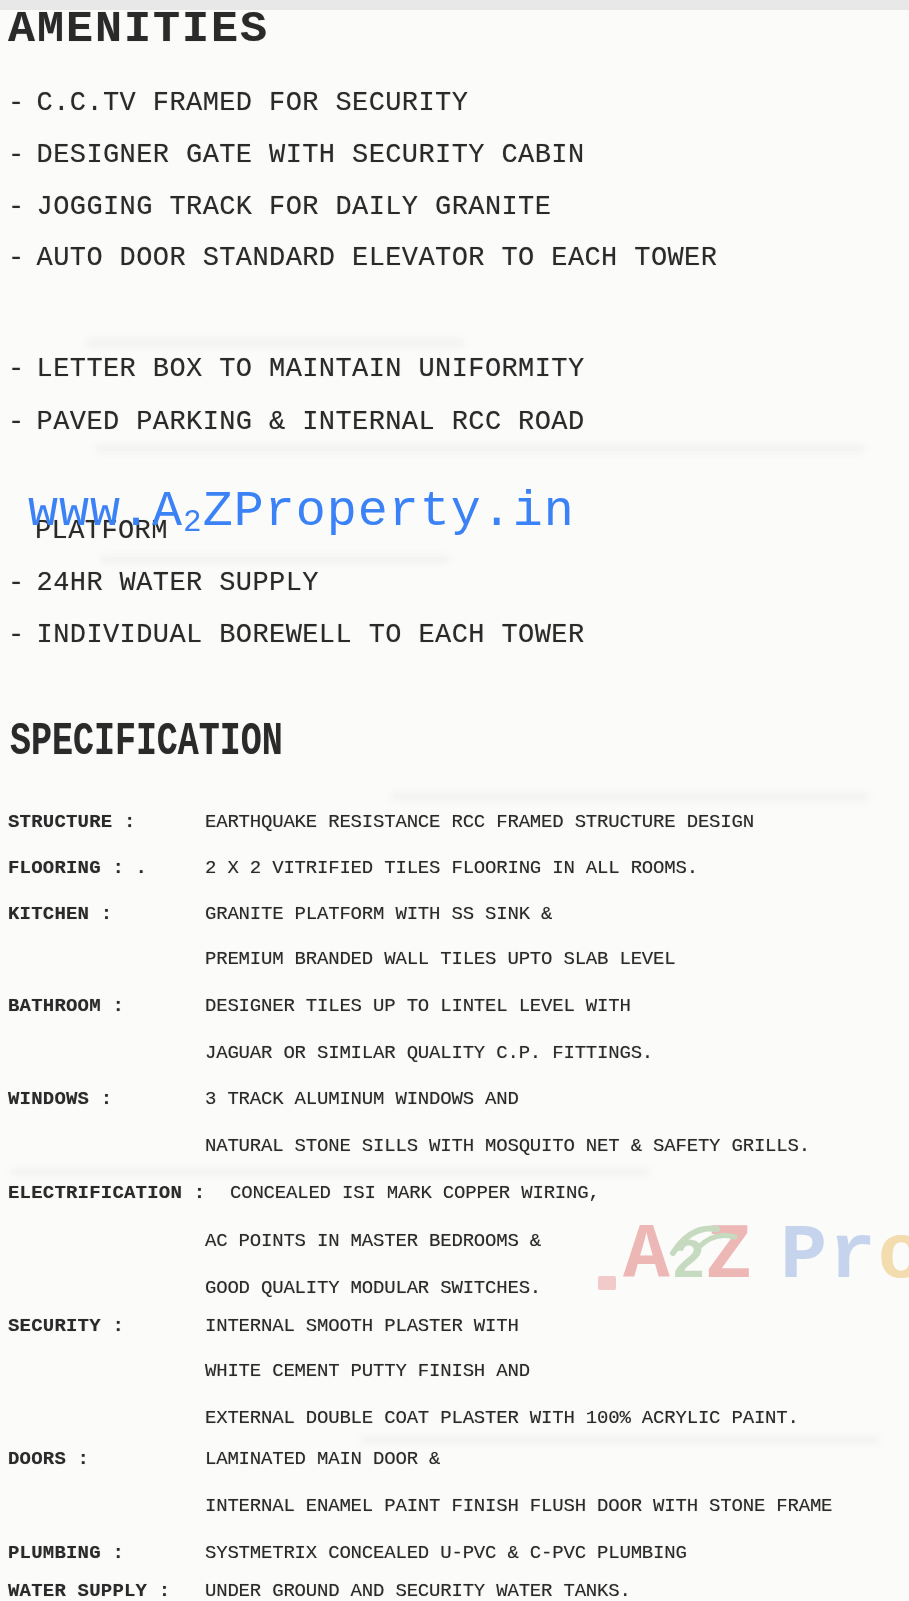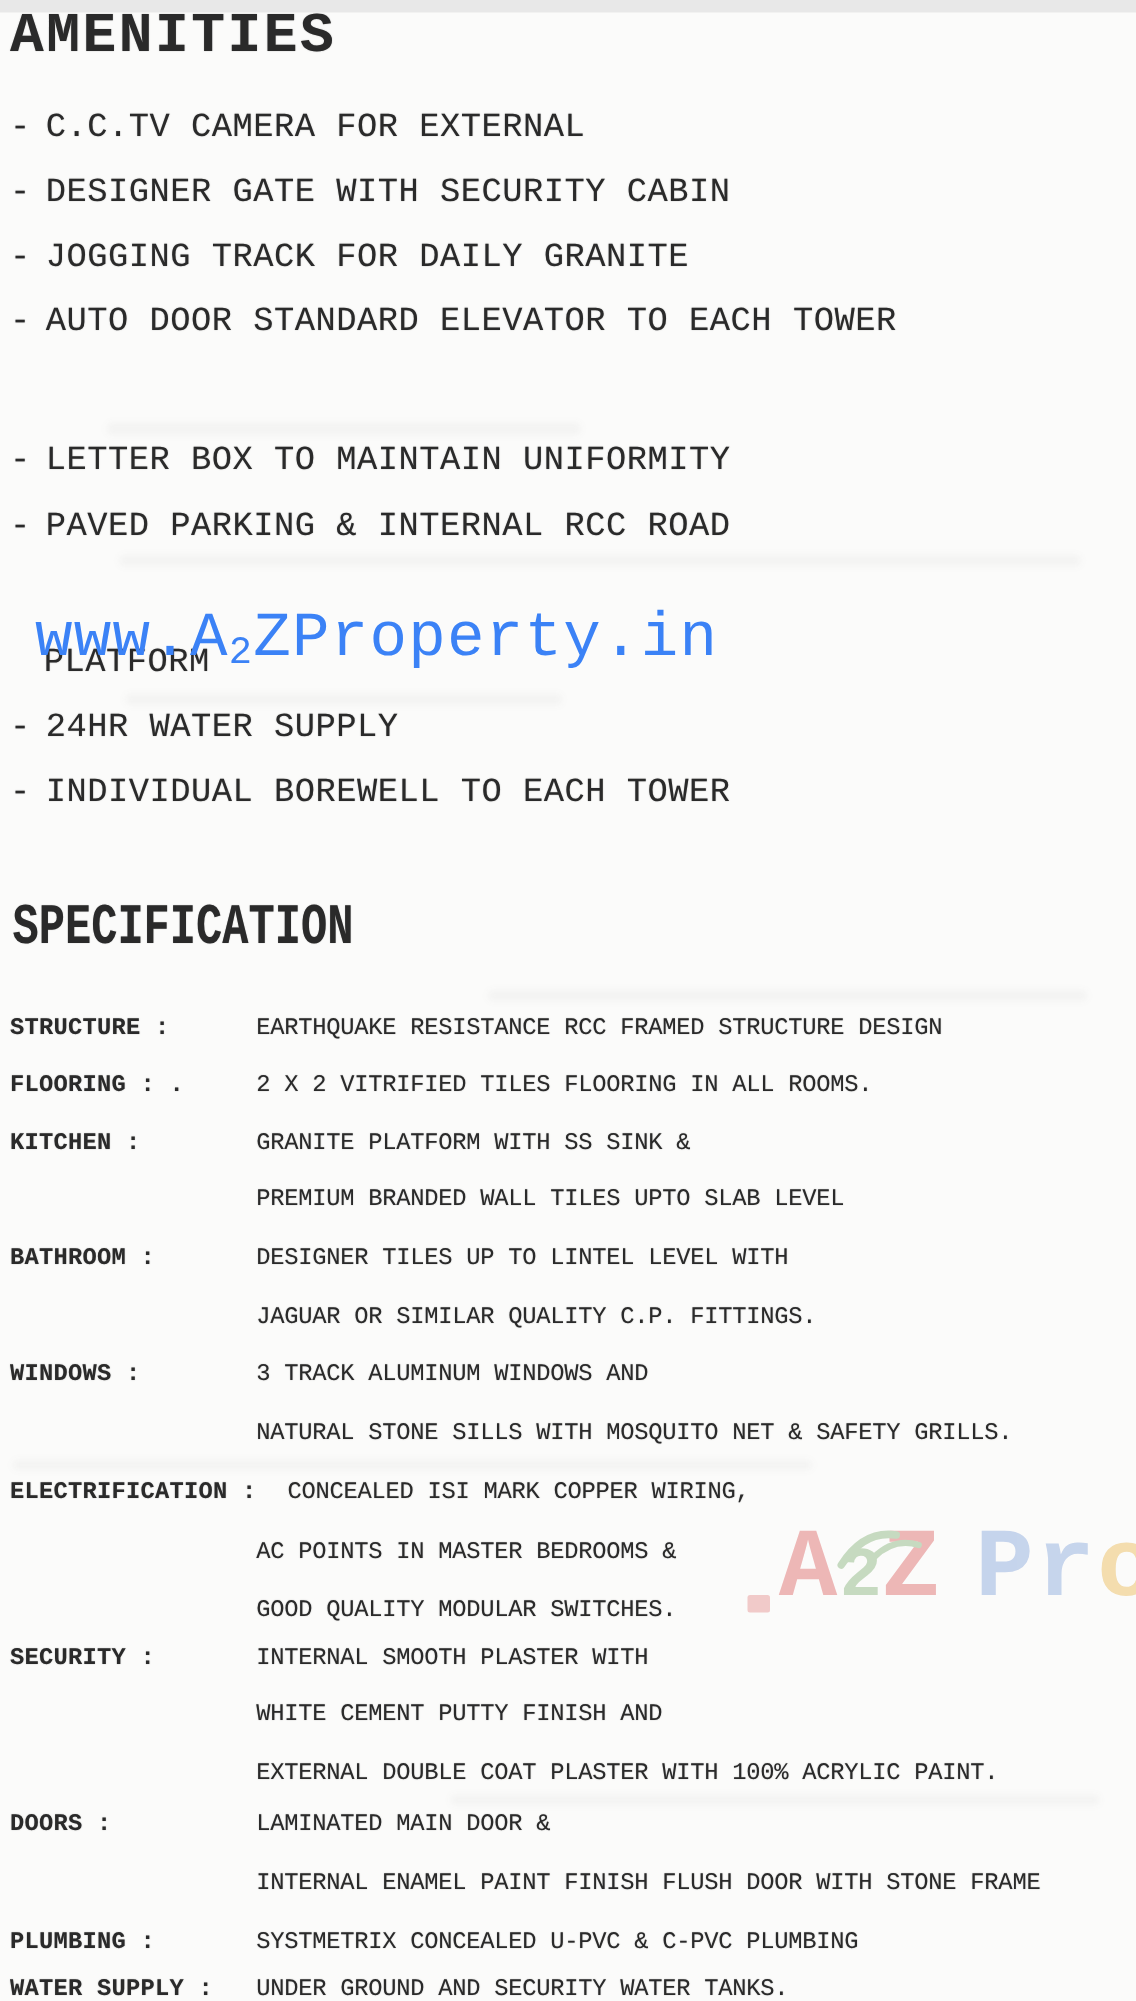--- a/index.html
+++ b/index.html
@@ -70,21 +70,21 @@
     filter:blur(3px);border-radius:6px;
   }
 </style>
 </head>
 <body>
 
 <div class="page" style="color: rgb(42, 42, 42);">
 
   <div class="h h-amenities">AMENITIES</div>
 
-  <div class="am txt" style="top:80px"><span class="dash">-</span><span>C.C.TV CAMERA FOR EXTERNAL</span></div>
+  <div class="am txt" style="top:80px"><span class="dash">-</span><span>C.C.TV FRAMED FOR SECURITY</span></div>
   <div class="am txt" style="top:132px"><span class="dash">-</span><span>DESIGNER GATE WITH SECURITY CABIN</span></div>
   <div class="am txt" style="top:184px"><span class="dash">-</span><span>JOGGING TRACK FOR DAILY GRANITE</span></div>
   <div class="am txt" style="top:235px"><span class="dash">-</span><span>AUTO DOOR STANDARD ELEVATOR TO EACH TOWER</span></div>
   <div class="am txt" style="top:346px"><span class="dash">-</span><span>LETTER BOX TO MAINTAIN UNIFORMITY</span></div>
   <div class="am txt" style="top:399px"><span class="dash">-</span><span>PAVED PARKING &amp; INTERNAL RCC ROAD</span></div>
   <div class="am txt cont" style="top:508px"><span>PLATFORM</span></div>
   <div class="am txt" style="top:560px"><span class="dash">-</span><span>24HR WATER SUPPLY</span></div>
   <div class="am txt" style="top:612px"><span class="dash">-</span><span>INDIVIDUAL BOREWELL TO EACH TOWER</span></div>
 
   <div class="wm-site" style="color: #3b82f6;"><span>www.A</span><span class="sub2">2</span><span>ZProperty.in</span></div>

